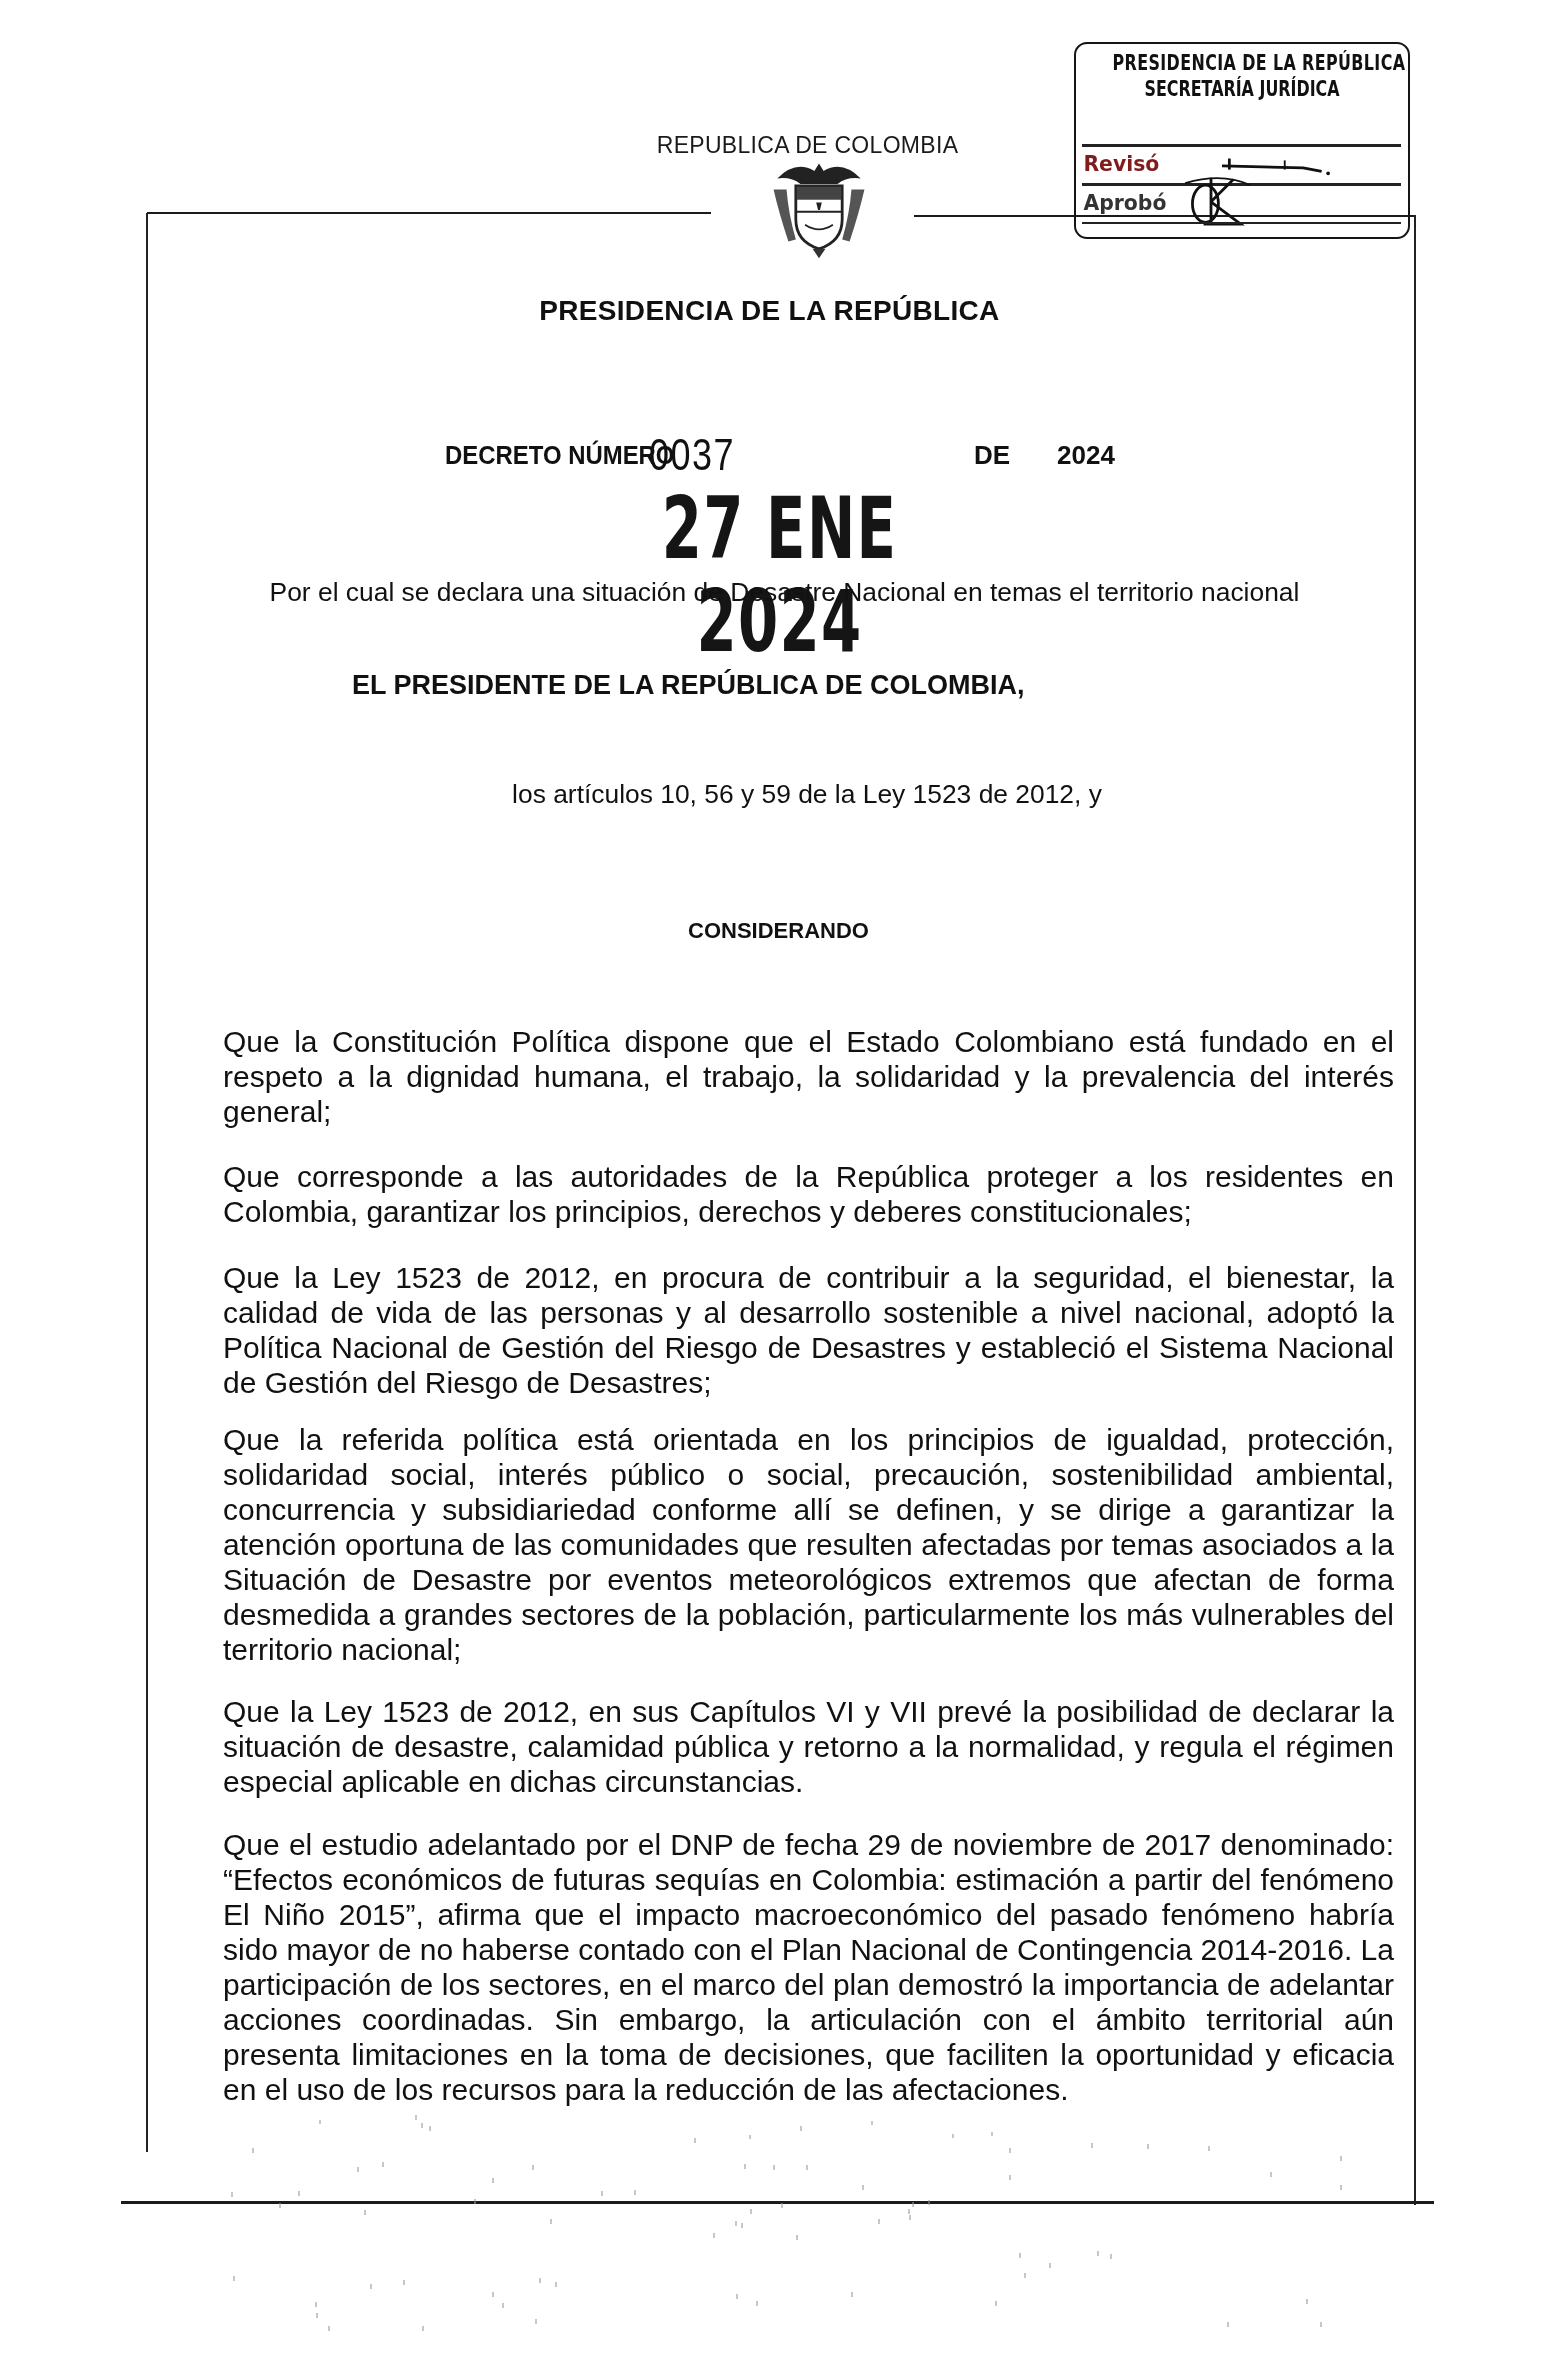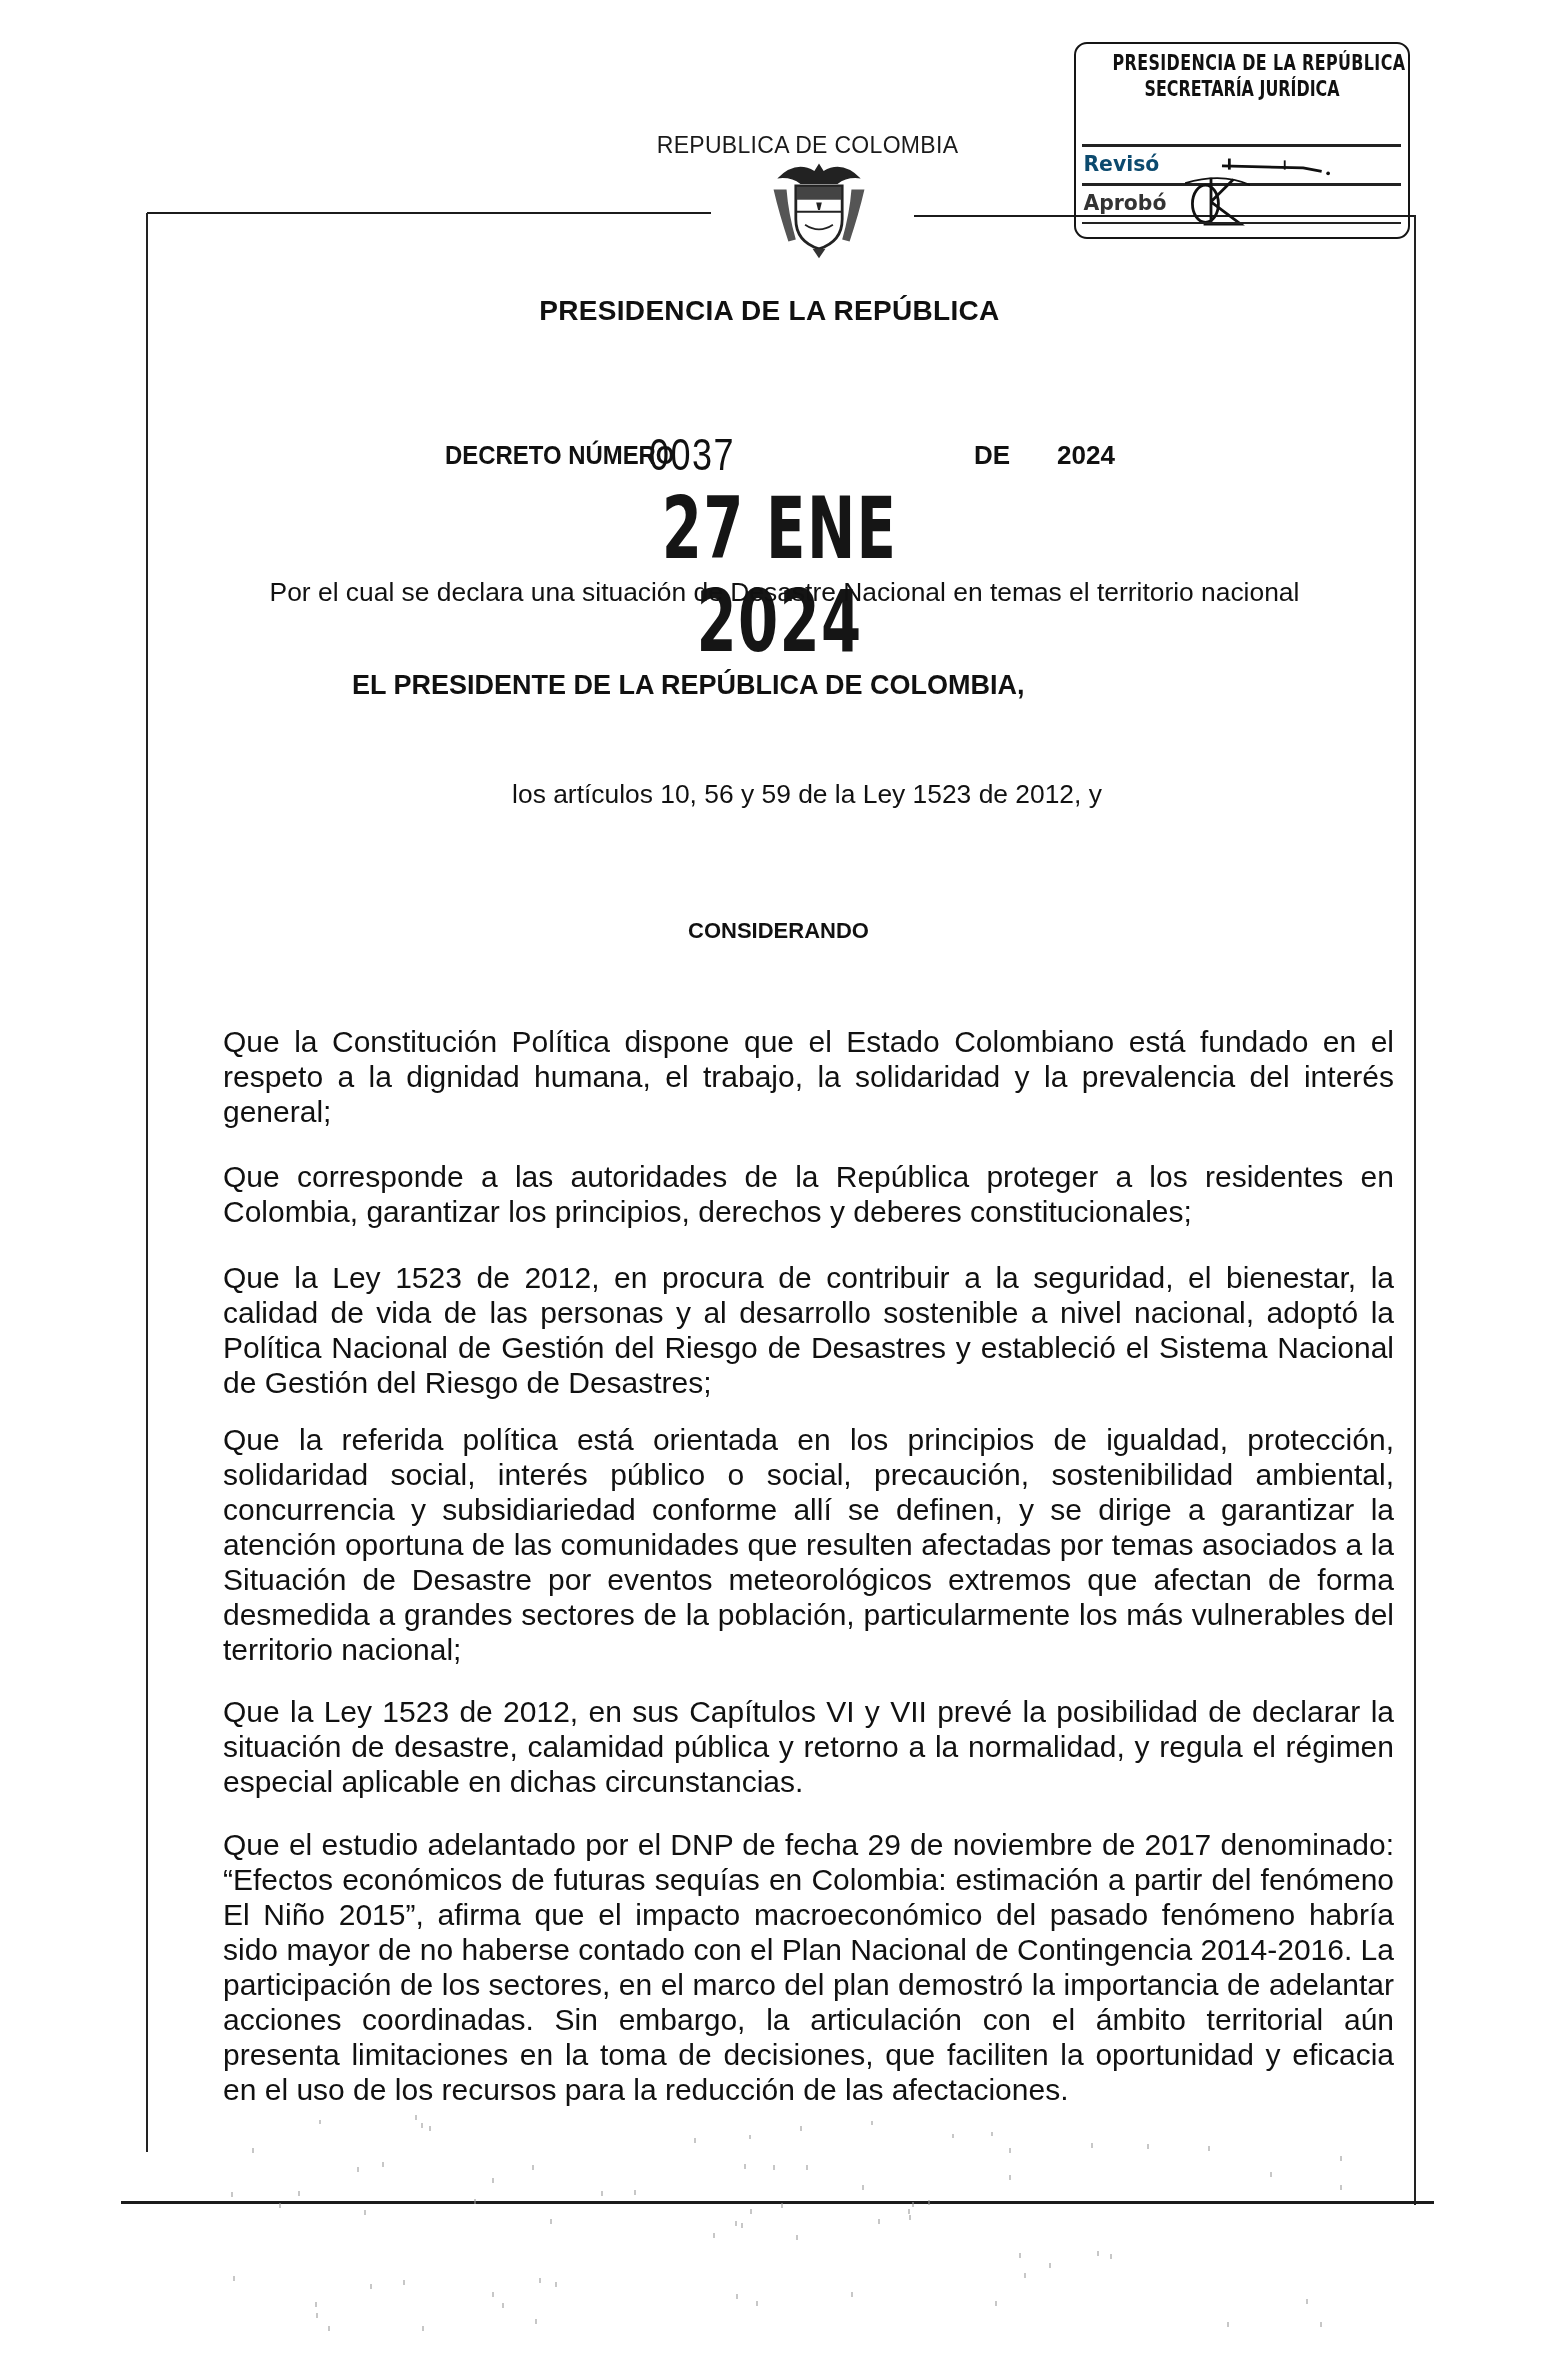--- a/index.html
+++ b/index.html
@@ -18,21 +18,21 @@
   #frame-bottom { left: 121px; top: 2201px; width: 1313px; height: 2.8px; background: #1b1b1b; }
 
   
   #stamp { left: 1074px; top: 42px; width: 336px; height: 197px; border: 2.8px solid #151515; border-radius: 13px; box-sizing: border-box; background: transparent; }
   #stamp-title { position: absolute; left: 0; top: 7.4px; width: 100%; text-align: center; font-family: "DejaVu Sans", sans-serif; font-weight: bold; font-size: 20.4px; line-height: 24px; transform: scaleX(0.78); transform-origin: center; letter-spacing: 0.5px; white-space: nowrap; }
   #stamp-sub { position: absolute; left: 0; top: 33px; width: 100%; text-align: center; font-family: "DejaVu Sans", sans-serif; font-weight: bold; font-size: 20.4px; line-height: 24px; transform: scaleX(0.78); transform-origin: center; white-space: nowrap; }
   .stamp-rule { position: absolute; left: 5.6px; right: 7.4px; height: 2.8px; background: #222; }
   #stamp-rule1 { top: 100px; }
   #stamp-rule2 { top: 139px; }
   #stamp-rule3 { top: 178px; height: 1.9px; }
-  .stamp-label { position: absolute; left: 7.4px; font-family: "DejaVu Sans", sans-serif; font-weight: bold; font-size: 20.4px; color: #0c4a6e; }
+  .stamp-label { position: absolute; left: 7.4px; font-family: "DejaVu Sans", sans-serif; font-weight: bold; font-size: 20.4px; color: #7f1d1d; }
   #stamp-reviso { top: 108px; }
   #stamp-aprobo { top: 147px; color: #333; }
   #sig1 { position: absolute; left: 144px; top: 109px; width: 111px; height: 24px; }
   #sig2 { position: absolute; left: 109px; top: 130px; width: 65px; height: 52px; }
 
   #presidencia { left: 352px; top: 295px; width: 835px; text-align: center; font-weight: bold; font-size: 28px; letter-spacing: 0.3px; }
 
   #decreto-row { left: 371px; top: 429px; width: 853px; height: 56px; }
   #decreto-label { position: absolute; left: 74px; top: 11px; font-weight: bold; font-size: 26px; transform: scaleX(0.92); transform-origin: left; }
   #decreto-num { position: absolute; left: 278px; top: 0px; font-size: 45px; font-family: "Liberation Sans Narrow", "Liberation Sans", sans-serif; transform: scaleX(0.8); transform-origin: left; letter-spacing: 1.9px; }

